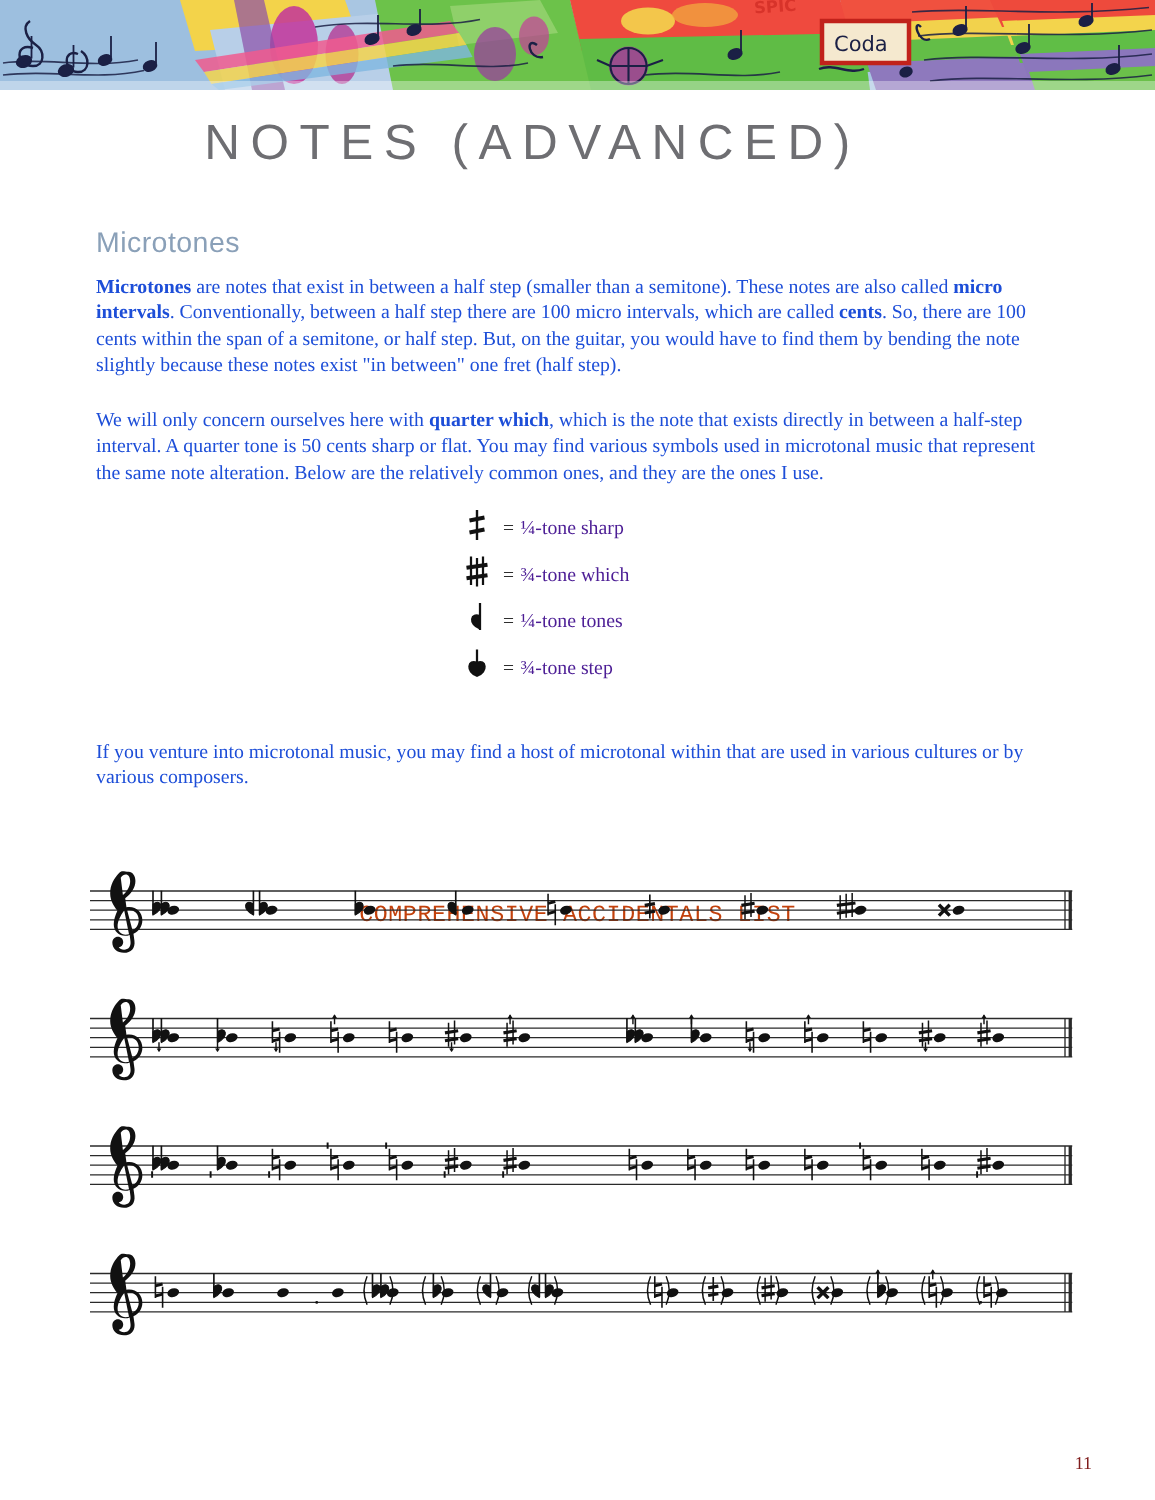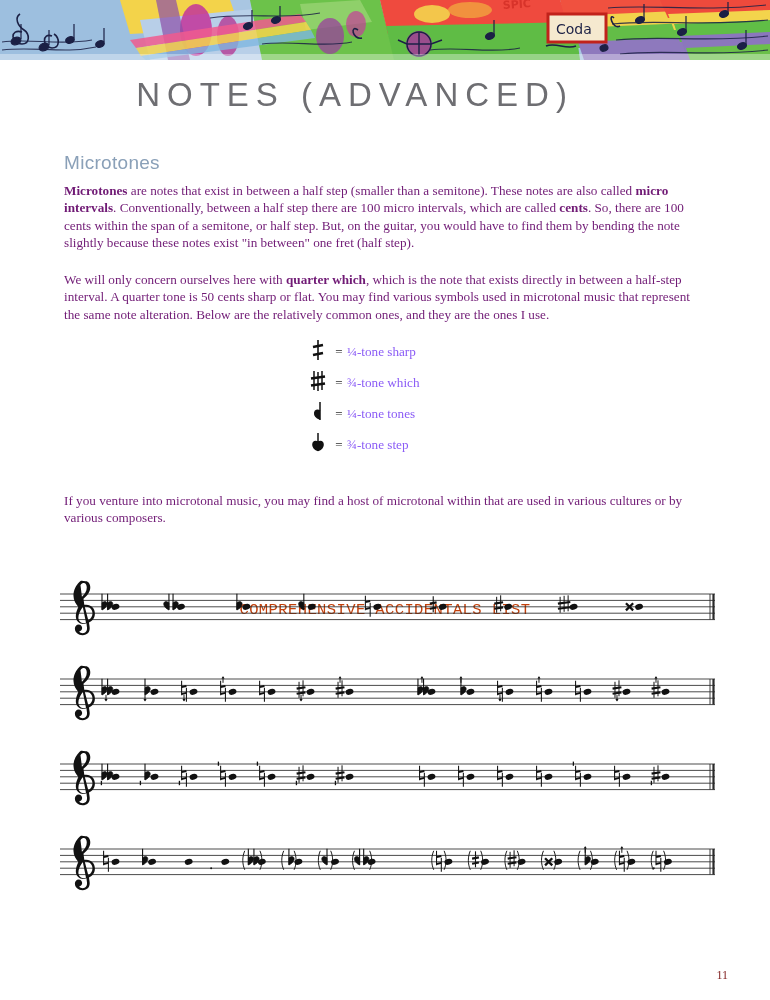--- a/index.html
+++ b/index.html
@@ -54,21 +54,21 @@
   }
 
   
   .para {
     position: absolute;
     left: 64px;
     width: 645px;
     font-family: "Liberation Serif", serif;
     font-size: 13.2px;
     line-height: 17.4px;
-    color: #701a75;
+    color: #1d4ed8;
     text-align: left;
   }
   .para b { font-weight: bold; }
   #para1 { top: 182px; }
   #para2 { top: 271px; }
   #para3 { top: 492px; }
 
   
   .legend {
     position: absolute;
@@ -90,21 +90,21 @@
   }
   .legend-eq {
     width: 16px;
     text-align: center;
     font-size: 13px;
     color: #2e2e2e;
   }
   .legend-text {
     font-family: "Liberation Serif", serif;
     font-size: 13.2px;
-    color: #8b5cf6;
+    color: #4c1d95;
     white-space: nowrap;
   }
 
   
   .acc-title {
     position: absolute;
     top: 553px;
     left: 0;
     width: 770px;
     text-align: center;

